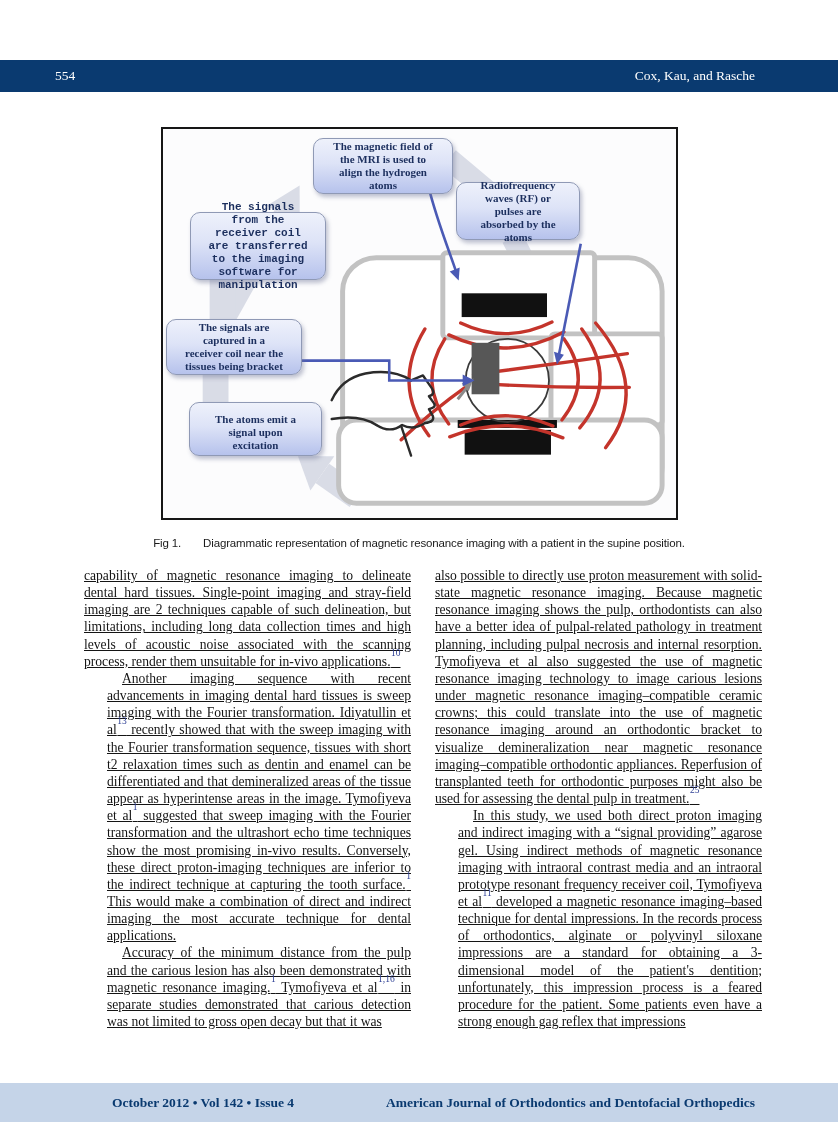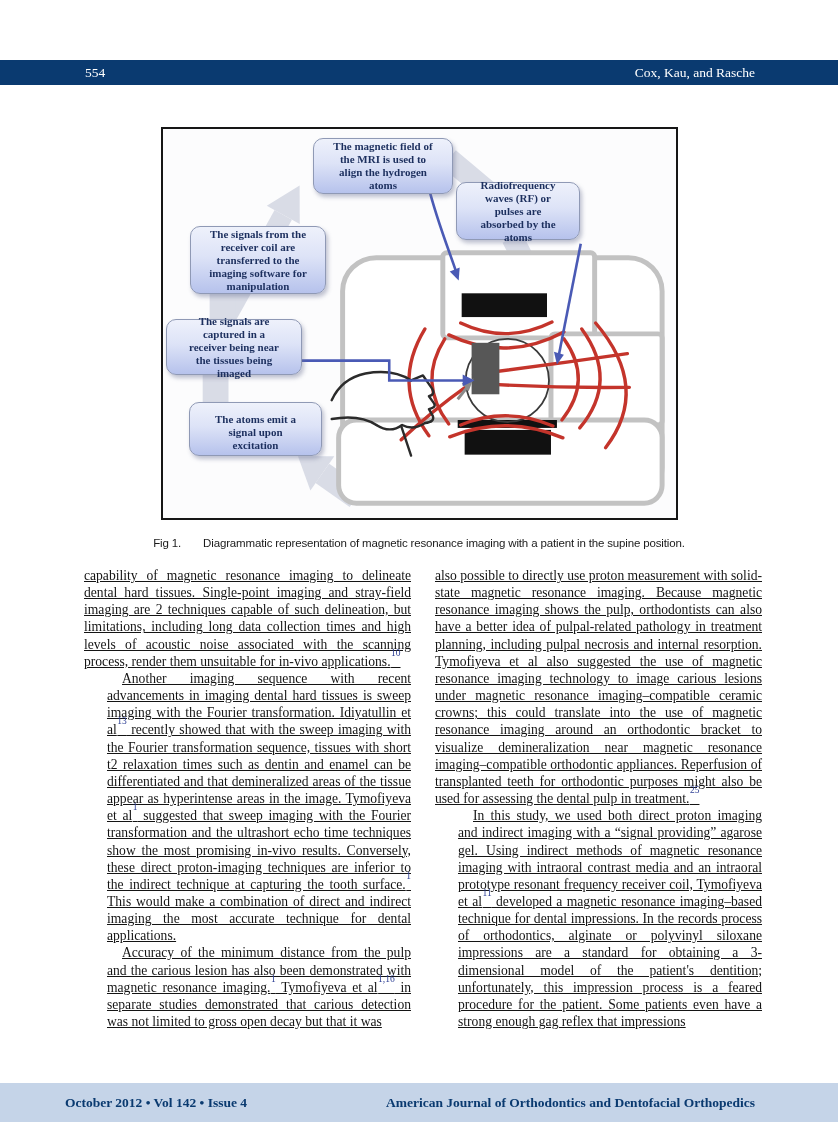--- a/index.html
+++ b/index.html
@@ -1,41 +1,41 @@
 <!DOCTYPE html>
 <html lang="en" style="--header-bar: #0a3a70; --footer-band: #c5d4e8; --footer-text: #0a3a70; --link-blue: #2c3e94; --wave: #c4342b; --magnet: #111111; --coil: #575757; --machine-outline: #c2c2c2; --callout-border: #8f99b5; --arrow-blue: #4a5ab5; --flow-arrow: #d9dce6;"><head>
 <meta charset="utf-8">
 <style>
   html,body{margin:0;padding:0;background:#ffffff;}
   .page{position:relative;width:838px;height:1122px;background:#ffffff;overflow:hidden;
         font-family:"Liberation Serif",serif;}
 
   
-  .header-bar{position:absolute;left:0;top:60px;width:838px;height:25px;
+  .header-bar{position:absolute;left:0;top:60px;width:838px;height:32px;
       background:var(--header-bar,#0a3a70);color:#ffffff;
       display:flex;align-items:center;justify-content:space-between;
-      padding:0 83px 0 85px;box-sizing:border-box;font-size:13.5px;}
+      padding:0 83px 0 55px;box-sizing:border-box;font-size:13.5px;}
   .footer-band{position:absolute;left:0;top:1083px;width:838px;height:39px;
       background:var(--footer-band,#c5d4e8);color:var(--footer-text,#0a3a70);
       display:flex;align-items:center;justify-content:space-between;
-      padding:0 83px 0 65px;box-sizing:border-box;font-size:13.5px;font-weight:bold;}
+      padding:0 83px 0 112px;box-sizing:border-box;font-size:13.5px;font-weight:bold;}
 
   
   .figure-canvas{position:absolute;left:161px;top:127px;width:513px;height:389px;
       background:#fcfcfd;border:2px solid #161616;}
   .figure-canvas svg{position:absolute;left:0;top:0;}
   .callout{position:absolute;display:flex;align-items:center;justify-content:center;
       text-align:center;background:linear-gradient(180deg,#eef1fb 0%,#dde3f7 45%,#b6c2ec 100%);
       border:1px solid var(--callout-border,#8f99b5);border-radius:10px;
       box-shadow:2px 3px 4px rgba(110,118,150,.45);
       font-family:"Liberation Serif",serif;font-weight:bold;color:#1c2f5e;
       font-size:11px;line-height:13px;padding:3px 16px;box-sizing:border-box;}
   .co-1{left:150px;top:9px;width:140px;height:56px;}
   .co-2{left:293px;top:53px;width:124px;height:58px;}
-  .co-3{left:27px;top:97px;width:136px;height:68px;}
+  .co-3{left:27px;top:83px;width:136px;height:68px;font-family:Liberation Mono, monospace;}
   .co-4{left:3px;top:190px;width:136px;height:56px;}
   .co-5{left:26px;top:273px;width:133px;height:54px;align-items:flex-end;}
 
   .flow{fill:var(--flow-arrow,#d9dce6);}
   .machine{fill:#ffffff;stroke:var(--machine-outline,#c2c2c2);stroke-width:5;}
   .magnet{fill:var(--magnet,#111111);}
   .wave{fill:none;stroke:var(--wave,#c4342b);stroke-width:3.4;stroke-linecap:round;}
   .patient{fill:none;stroke:#2b2b2b;stroke-width:2.4;stroke-linejoin:round;stroke-linecap:round;}
   .barrow{fill:none;stroke:var(--arrow-blue,#4a5ab5);stroke-width:2.6;}
   .bhead{fill:var(--arrow-blue,#4a5ab5);}
@@ -142,21 +142,21 @@
     <div class="callout co-1">
       <span>The magnetic field of the MRI is used to align the hydrogen atoms</span>
     </div>
     <div class="callout co-2">
       <span>Radiofrequency waves (RF) or pulses are absorbed by the atoms</span>
     </div>
     <div class="callout co-3">
       <span>The signals from the receiver coil are transferred to the imaging software for manipulation</span>
     </div>
     <div class="callout co-4">
-      <span>The signals are captured in a receiver being near the tissues being imaged</span>
+      <span>The signals are captured in a receiver coil near the tissues being bracket</span>
     </div>
     <div class="callout co-5">
       <span>The atoms emit a signal upon excitation</span>
     </div>
   </div>
 
   <div class="caption">
     <span class="cap-label">Fig 1.</span><span>Diagrammatic representation of magnetic resonance imaging with a patient in the supine position.</span>
   </div>
 

